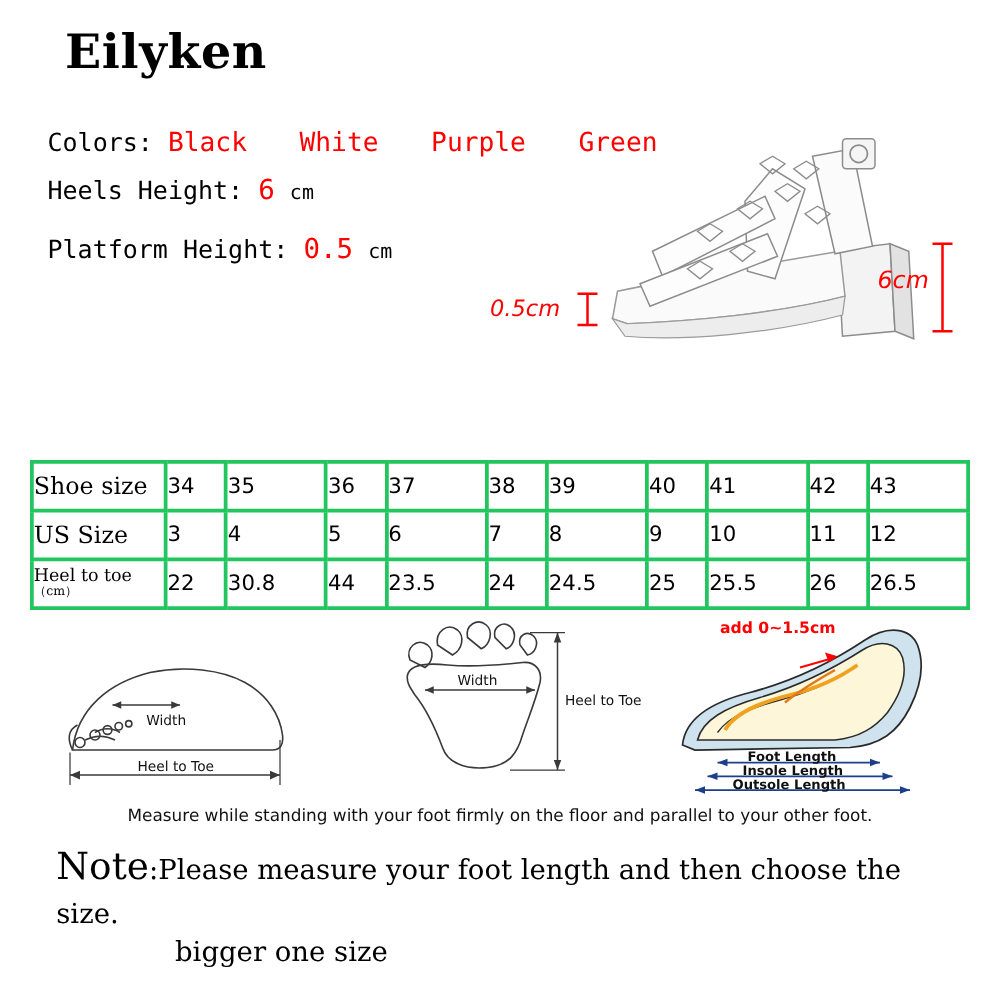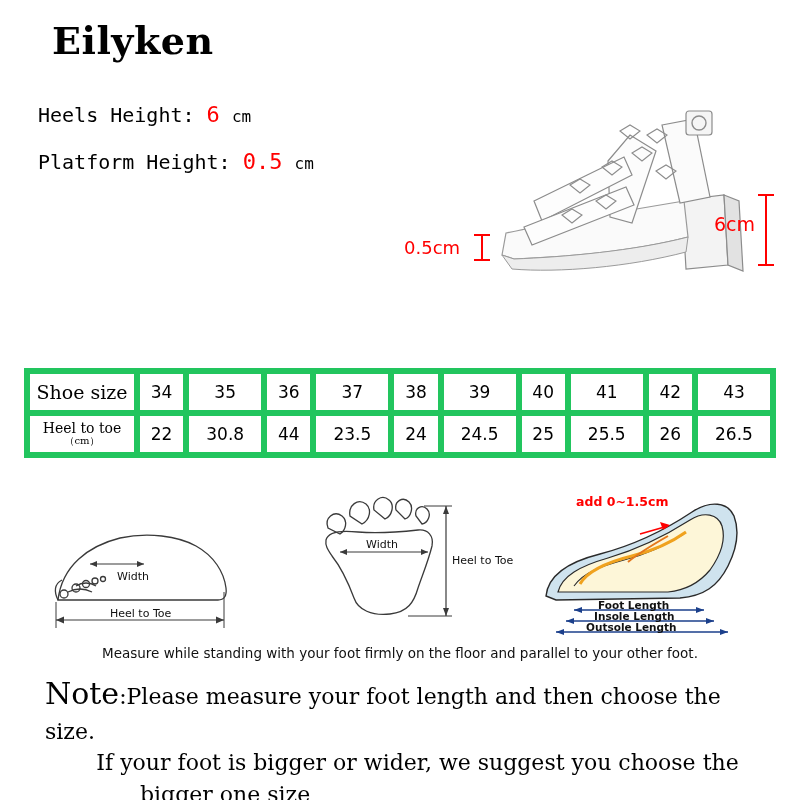--- a/index.html
+++ b/index.html
@@ -31,37 +31,37 @@
   .red{color:#ff0000;}
   .colors-list span{margin-right:30px;font-size:21px;}
   .colors-list span:last-child{margin-right:0;}
   .spec-row.euro{font-size:19px;margin-bottom:36px;}
   .spec-row.heels{font-size:20px;margin-bottom:22px;}
   .val-big{font-size:22px;}
   .unit{font-size:16px;}
 
   
   .product{
-    position:absolute;left:394px;top:105px;width:400px;height:200px;
+    position:absolute;left:382px;top:105px;width:400px;height:200px;font-style:italic;
   }
   .dim-label{
     position:absolute;color:#ff0000;font-family:"DejaVu Sans", sans-serif;font-size:17px;
   }
 
   
   .table-wrap{
     position:absolute;left:24px;top:368px;width:752px;
   }
   table{
     border-collapse:collapse;width:752px;
     font-family:"DejaVu Sans", sans-serif;
   }
   table td{
-    border:6px solid #22c55e;
-    text-align:center;
+    border:3px solid #22c55e;
+    text-align:left;
     font-size:17px;
     height:36px;
     padding:0;
   }
   td.head{
     font-family:"DejaVu Serif", serif;
     font-size:19px;
     width:104px;
   }
   td.head.small{font-size:14px;line-height:1.05;}
@@ -87,20 +87,29 @@
   .note .l2{display:block;text-align:center;padding-left:30px;}
   .note .l3{display:block;padding-left:95px;}
 </style>
 </head>
 <body>
 
 <div class="brand">Eilyken</div>
 
 <div class="spec">
 
+  <div class="spec-row">
+    <span class="spec-label">Colors:</span>
+    <span class="colors-list red">
+      <span>Black</span>
+      <span>White</span>
+      <span>Purple</span>
+      <span>Green</span>
+    </span>
+  </div>
 
 
   <div class="spec-row heels">
     <span class="spec-label">Heels Height:</span>
     <span class="red val-big">6</span>
     <span class="unit">cm</span>
   </div>
 
   <div class="spec-row">
     <span class="spec-label">Platform Height:</span>
@@ -158,20 +167,33 @@
       <td>34</td>
       <td>35</td>
       <td>36</td>
       <td>37</td>
       <td>38</td>
       <td>39</td>
       <td>40</td>
       <td>41</td>
       <td>42</td>
       <td>43</td>
+    </tr>
+    <tr>
+      <td class="head">US Size</td>
+      <td>3</td>
+      <td>4</td>
+      <td>5</td>
+      <td>6</td>
+      <td>7</td>
+      <td>8</td>
+      <td>9</td>
+      <td>10</td>
+      <td>11</td>
+      <td>12</td>
     </tr>
     <tr>
       <td class="head small">
         <span>Heel to toe</span>
         <span class="cm">（cm）</span>
       </td>
       <td>22</td>
       <td>30.8</td>
       <td>44</td>
       <td>23.5</td>
@@ -260,15 +282,14 @@
     <text x="570" y="121" font-family="DejaVu Sans, sans-serif" font-size="10.5" font-weight="bold" fill="#111">Foot Length</text>
     <text x="566" y="132" font-family="DejaVu Sans, sans-serif" font-size="10.5" font-weight="bold" fill="#111">Insole Length</text>
     <text x="558" y="143" font-family="DejaVu Sans, sans-serif" font-size="10.5" font-weight="bold" fill="#111">Outsole Length</text>
   </svg>
 </div>
 
 <div class="measure-note">Measure while standing with your foot firmly on the floor and parallel to your other foot.</div>
 
 <div class="note">
   <span class="big">Note</span><span>:Please measure your foot length and then choose the size.</span>
-  <span class="l2">If your foot is bigger or wider, we suggest you choose the</span>
   <span class="l3">bigger one size</span>
 </div>
 
 </body></html>

